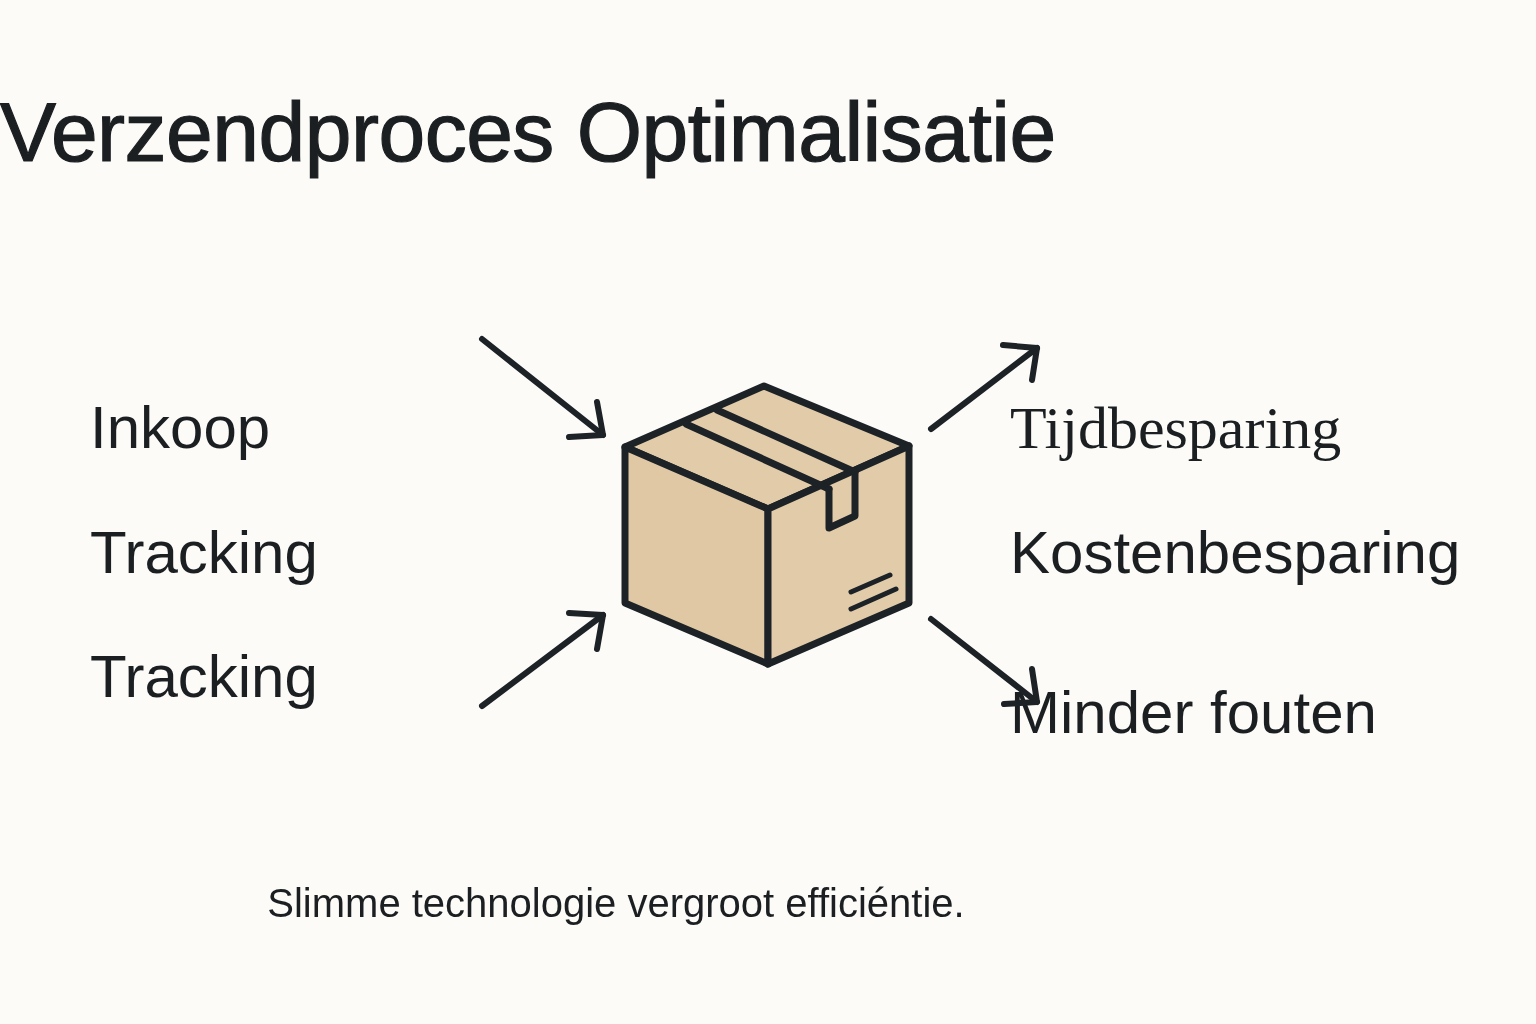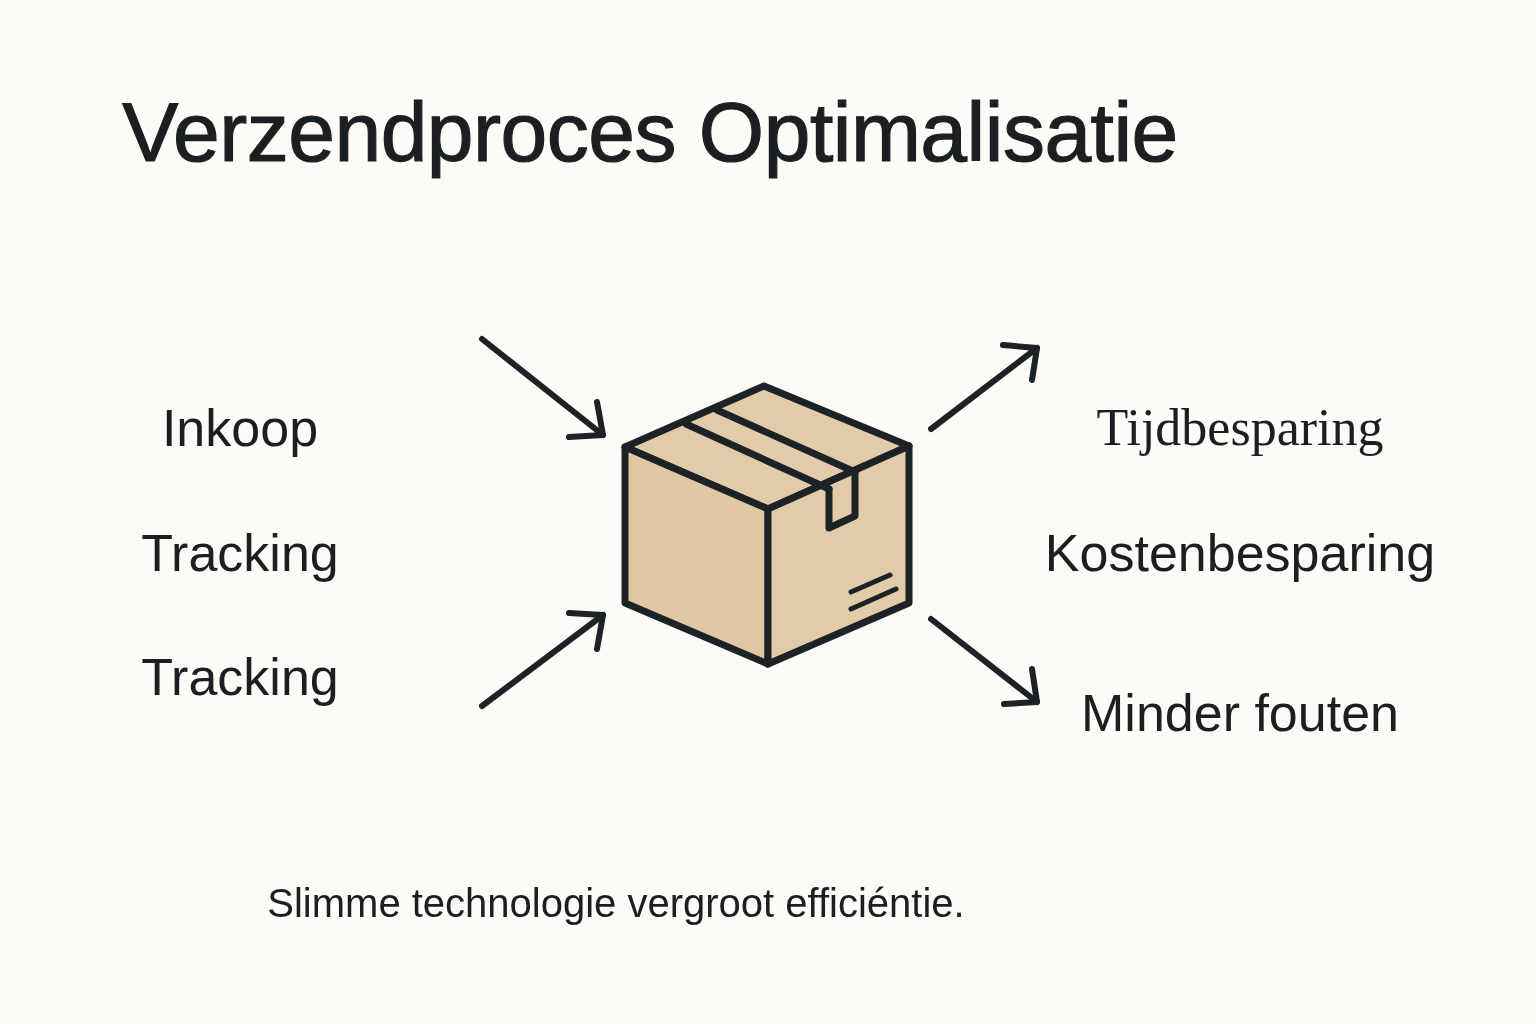--- a/index.html
+++ b/index.html
@@ -13,32 +13,31 @@
     body {
       position: relative;
       font-family: "Liberation Sans", "DejaVu Sans", sans-serif;
       color: #1b1f22;
     }
     .title {
       position: absolute;
       left: 0;
       top: 82px;
       width: 1300px;
-      text-align: center;
+      text-align: left;
       font-size: 84px;
       font-weight: 400;
       letter-spacing: -0.5px;
       line-height: 100px;
       -webkit-text-stroke: 1.2px #1b1f22;
     }
     .label {
       position: absolute;
-      font-size: 52px;
+      font-size: 60px;
       line-height: 60px;
-      text-align: center;
       white-space: nowrap;
     }
     .left-label { left: 90px; width: 300px; }
     .right-label { left: 1010px; width: 460px; }
     .caption {
       position: absolute;
       left: 0;
       top: 877px;
       width: 1232px;
       text-align: center;

